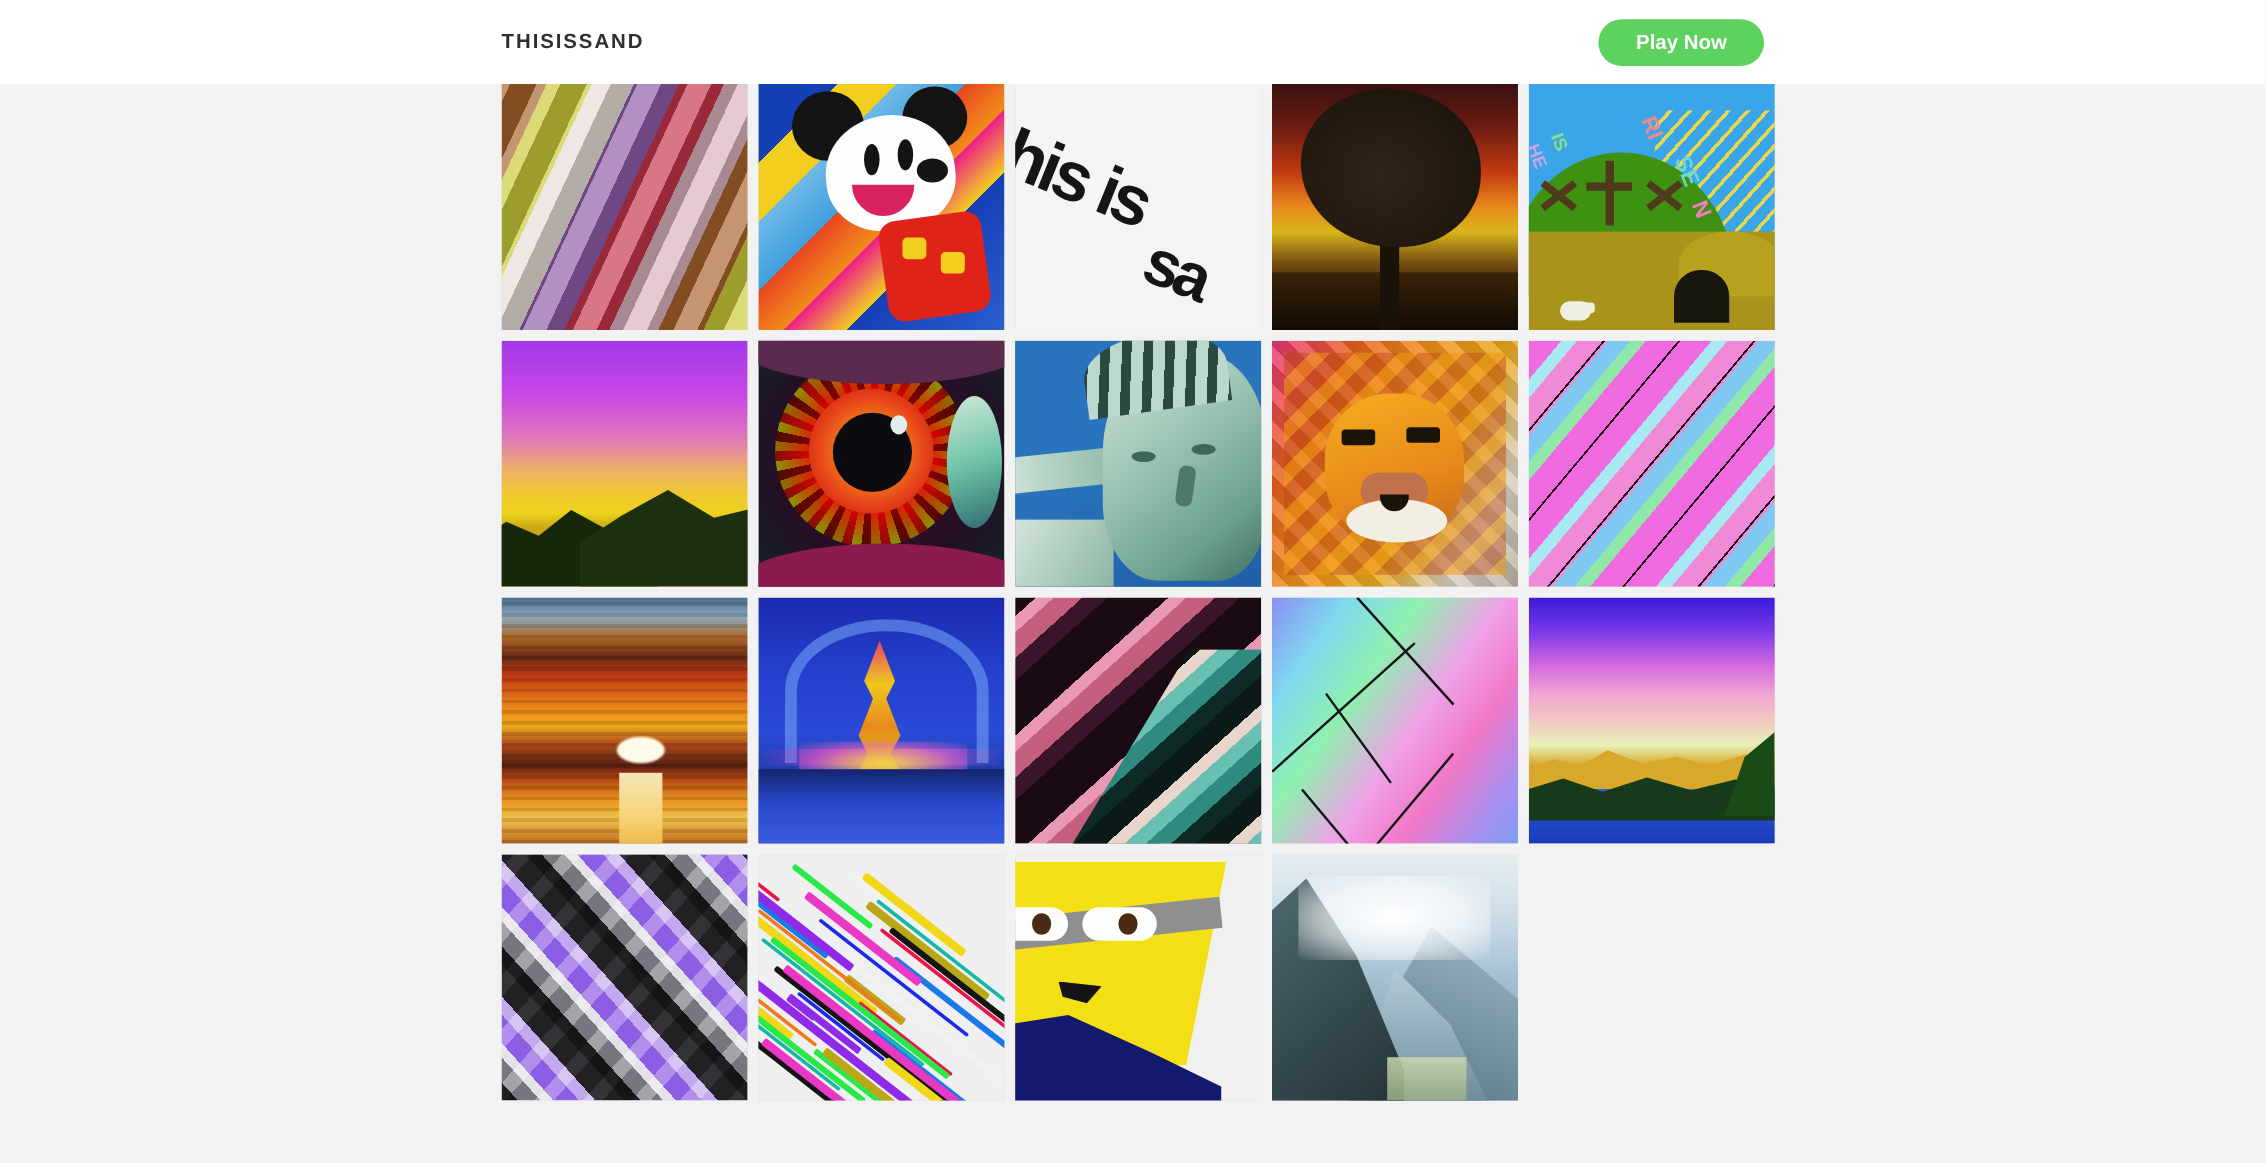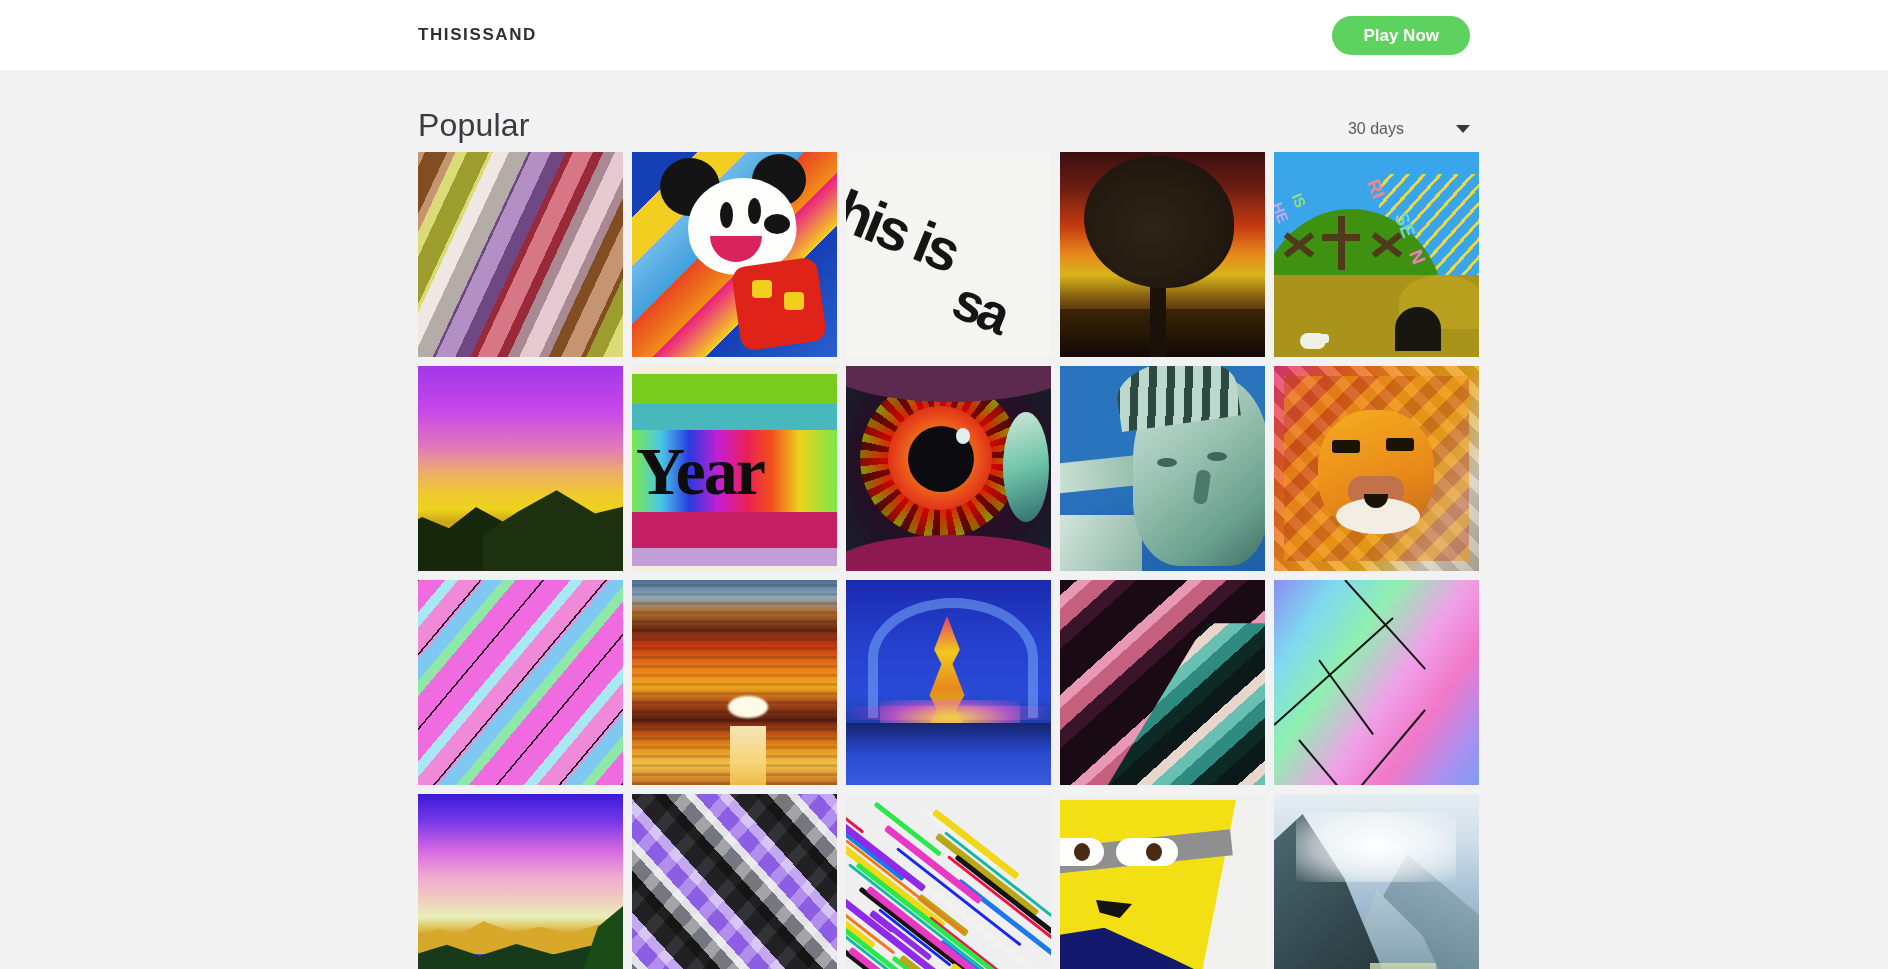--- a/index.html
+++ b/index.html
@@ -548,27 +548,20 @@
 </head>
 <body>
 
 <div class="header">
   <div class="logo">THISISSAND</div>
   <button class="play-btn">Play Now</button>
 </div>
 
 <div class="content">
 
-  <div class="section-head">
-    <div class="section-title">Popular</div>
-    <div class="range-select">
-      <span class="range-label">30 days</span>
-      <span class="caret"></span>
-    </div>
-  </div>
 
   <div class="grid">
 
     <div class="tile">
       <div class="lyr art-quilt"></div>
     </div>
 
     <div class="tile">
       <div class="lyr art-mouse">
         <div class="ear-l"></div>
@@ -622,30 +615,20 @@
       </div>
     </div>
 
     <div class="tile">
       <div class="lyr art-psunset">
         <div class="m1"></div>
           <div class="m2"></div>
       </div>
     </div>
 
-    <div class="tile">
-      <div class="lyr art-year">
-        <div class="band-top"></div>
-          <div class="band-cy"></div>
-          <div class="band-mid"></div>
-        <div class="band-pk"></div>
-          <div class="band-lav"></div>
-        <div class="yt">Year</div>
-      </div>
-    </div>
 
     <div class="tile">
       <div class="lyr art-eye">
         <div class="iris"></div>
           <div class="ring"></div>
           <div class="pupil"></div>
         <div class="glint"></div>
           <div class="scl"></div>
         <div class="lid-t"></div>
           <div class="lid-b"></div>

